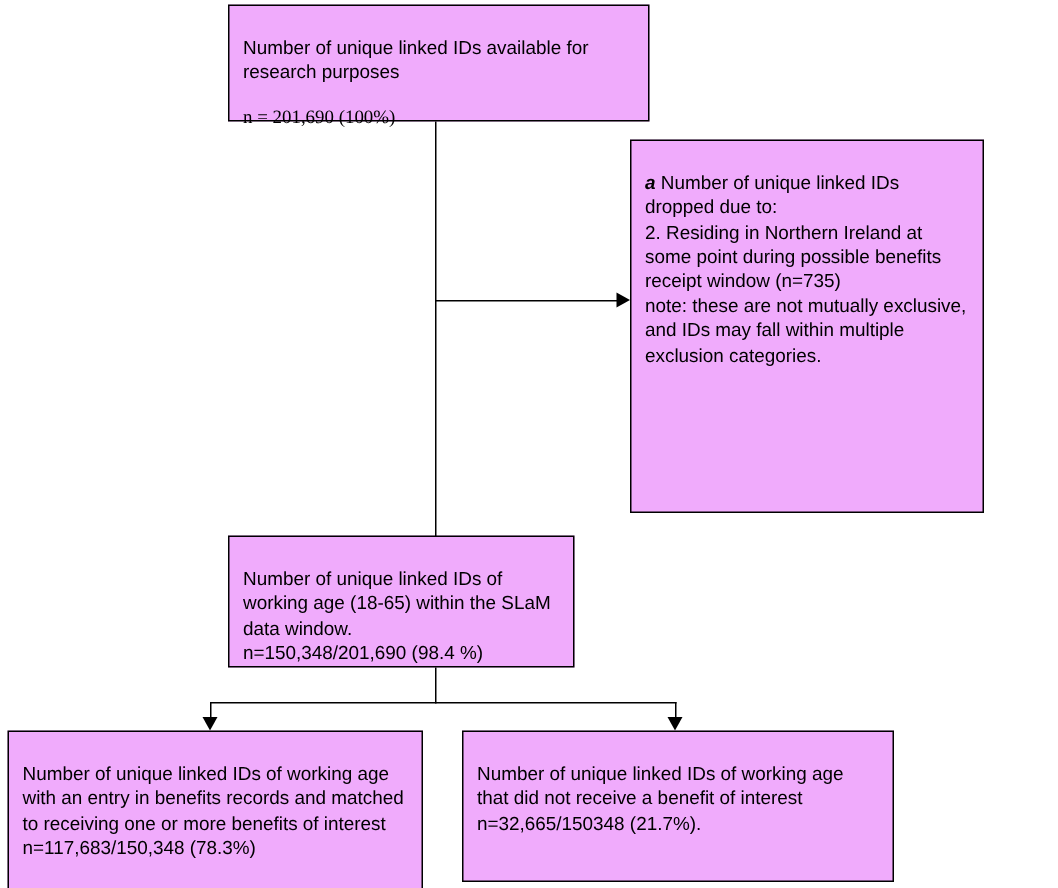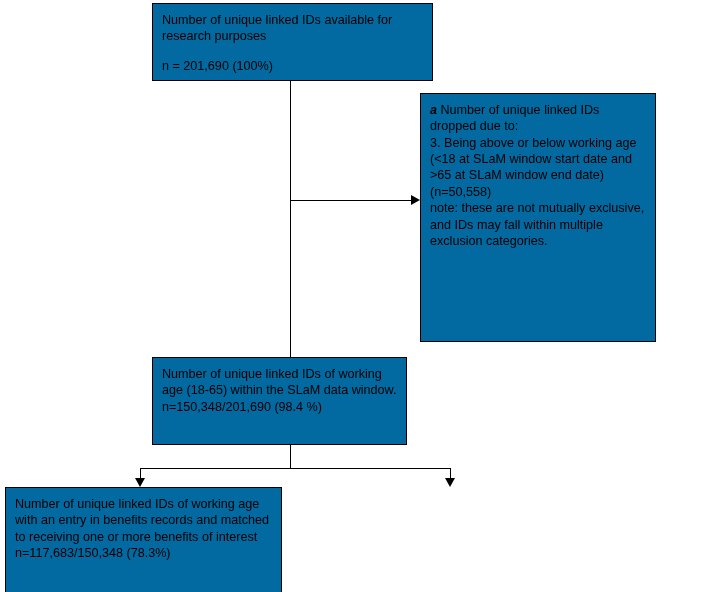--- a/index.html
+++ b/index.html
@@ -15,31 +15,32 @@
     position: relative;
     width: 705px;
     height: 592px;
     background: #ffffff;
     overflow: hidden;
   }
   .box {
     position: absolute;
     box-sizing: border-box;
     border: 1px solid #000000;
-    background: #0369a1;
+    background: #f0abfc;
     font-size: 12.6px;
     line-height: 1.30;
     color: #000000;
-    padding: 8px 9px 6px 9px;
+    padding: 20px 9px 6px 9px;
   }
   .box p {
     margin: 0;
   }
   .box p.spacer-before {
     margin-top: 13px;
+    font-family: Liberation Serif, serif;
   }
   .label-a {
     font-style: italic;
     font-weight: bold;
   }
   
   .vline {
     position: absolute;
     width: 1px;
     background: #000000;
@@ -62,21 +63,21 @@
     width: 0;
     height: 0;
     border-left: 5px solid transparent;
     border-right: 5px solid transparent;
     border-top: 9px solid #000000;
   }
 
   
   #box-top          { left: 152px; top: 3px;   width: 281px; height: 78px; }
   #box-excluded     { left: 420px; top: 93px;  width: 236px; height: 249px; }
-  #box-workingage   { left: 152px; top: 357px; width: 255px; height: 88px; }
+  #box-workingage   { left: 152px; top: 357px; width: 231px; height: 88px; }
   #box-received     { left: 5px;   top: 487px; width: 277px; height: 124px; }
   #box-notreceived  { left: 308px; top: 487px; width: 288px; height: 101px; }
 
   
   #stem-main        { left: 290px; top: 81px;  height: 277px; }
   
   #branch-excl      { left: 290px; top: 200px; width: 122px; }
   #branch-excl-head { left: 411px; top: 195px; }
   
   #stem-split       { left: 290px; top: 445px; height: 24px; }
@@ -91,33 +92,37 @@
 
 <div id="flowchart">
 
   <div class="box" id="box-top">
     <p>Number of unique linked IDs available for research purposes</p>
     <p class="spacer-before">n = 201,690 (100%)</p>
   </div>
 
   <div class="box" id="box-excluded">
     <p><span class="label-a">a </span><span>Number of unique linked IDs dropped due to:</span></p>
-    <p>3. Being above or below working age (&lt;18 at SLaM window start date and &gt;65 at SLaM window end date) (n=50,558)</p>
+    <p>2. Residing in Northern Ireland at some point during possible benefits receipt window (n=735)</p>
     <p>note: these are not mutually exclusive, and IDs may fall within multiple exclusion categories.</p>
   </div>
 
   <div class="box" id="box-workingage">
     <p>Number of unique linked IDs of working age (18-65) within the SLaM data window.</p>
     <p>n=150,348/201,690 (98.4 %)</p>
   </div>
 
   <div class="box" id="box-received">
     <p>Number of unique linked IDs of working age with an entry in benefits records and matched to receiving one or more benefits of interest n=117,683/150,348 (78.3%)</p>
   </div>
 
+  <div class="box" id="box-notreceived">
+    <p>Number of unique linked IDs of working age that did not receive a benefit of interest</p>
+    <p>n=32,665/150348 (21.7%).</p>
+  </div>
 
   <div class="vline" id="stem-main"></div>
   <div class="hline" id="branch-excl"></div>
   <div class="arrow-right" id="branch-excl-head"></div>
 
   <div class="vline" id="stem-split"></div>
   <div class="hline" id="split-bar"></div>
 
   <div class="vline" id="drop-left"></div>
   <div class="arrow-down" id="drop-left-head"></div>

